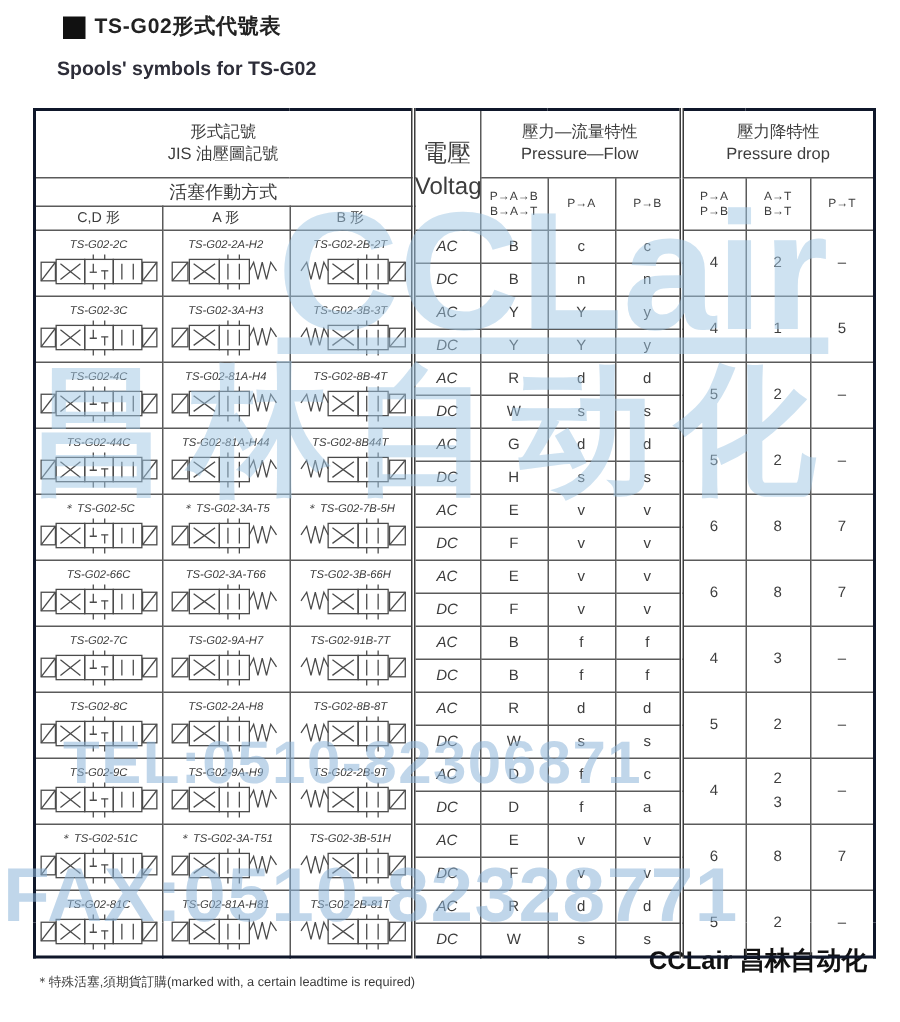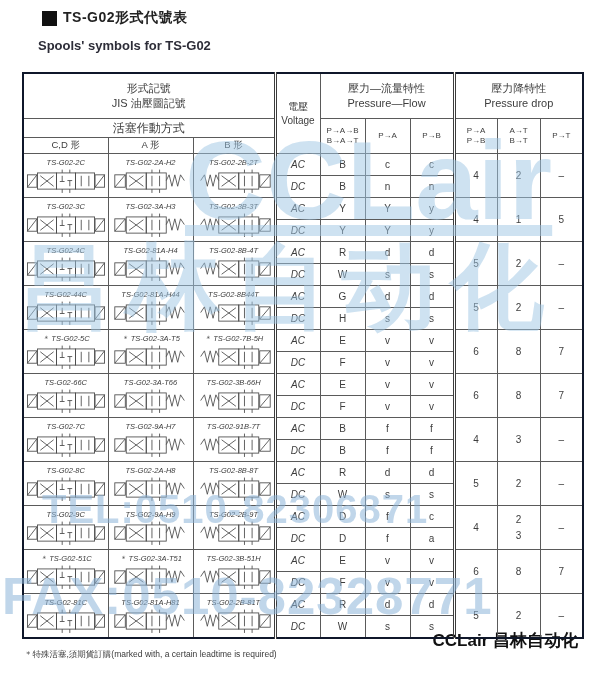--- a/index.html
+++ b/index.html
@@ -67,21 +67,21 @@
     <col style="width:43px">
       <col style="width:43px">
       <col style="width:43px">
   </colgroup>
   <thead>
     <tr>
       <th class="h-big" colspan="3">
         <span style="display:block">形式記號</span>
         <span style="display:block">JIS 油壓圖記號</span>
       </th>
-      <th class="h-big dbl-left" rowspan="3" style="font-size:10px">
+      <th class="h-big dbl-left" rowspan="3" style="font-size:16px">
         <span style="display:block">電壓</span>
         <span style="display:block">Voltage</span>
       </th>
       <th class="h-big" colspan="3">
         <span style="display:block">壓力—流量特性</span>
         <span style="display:block">Pressure—Flow</span>
       </th>
       <th class="h-big dbl-left" colspan="3">
         <span style="display:block">壓力降特性</span>
         <span style="display:block">Pressure drop</span>

